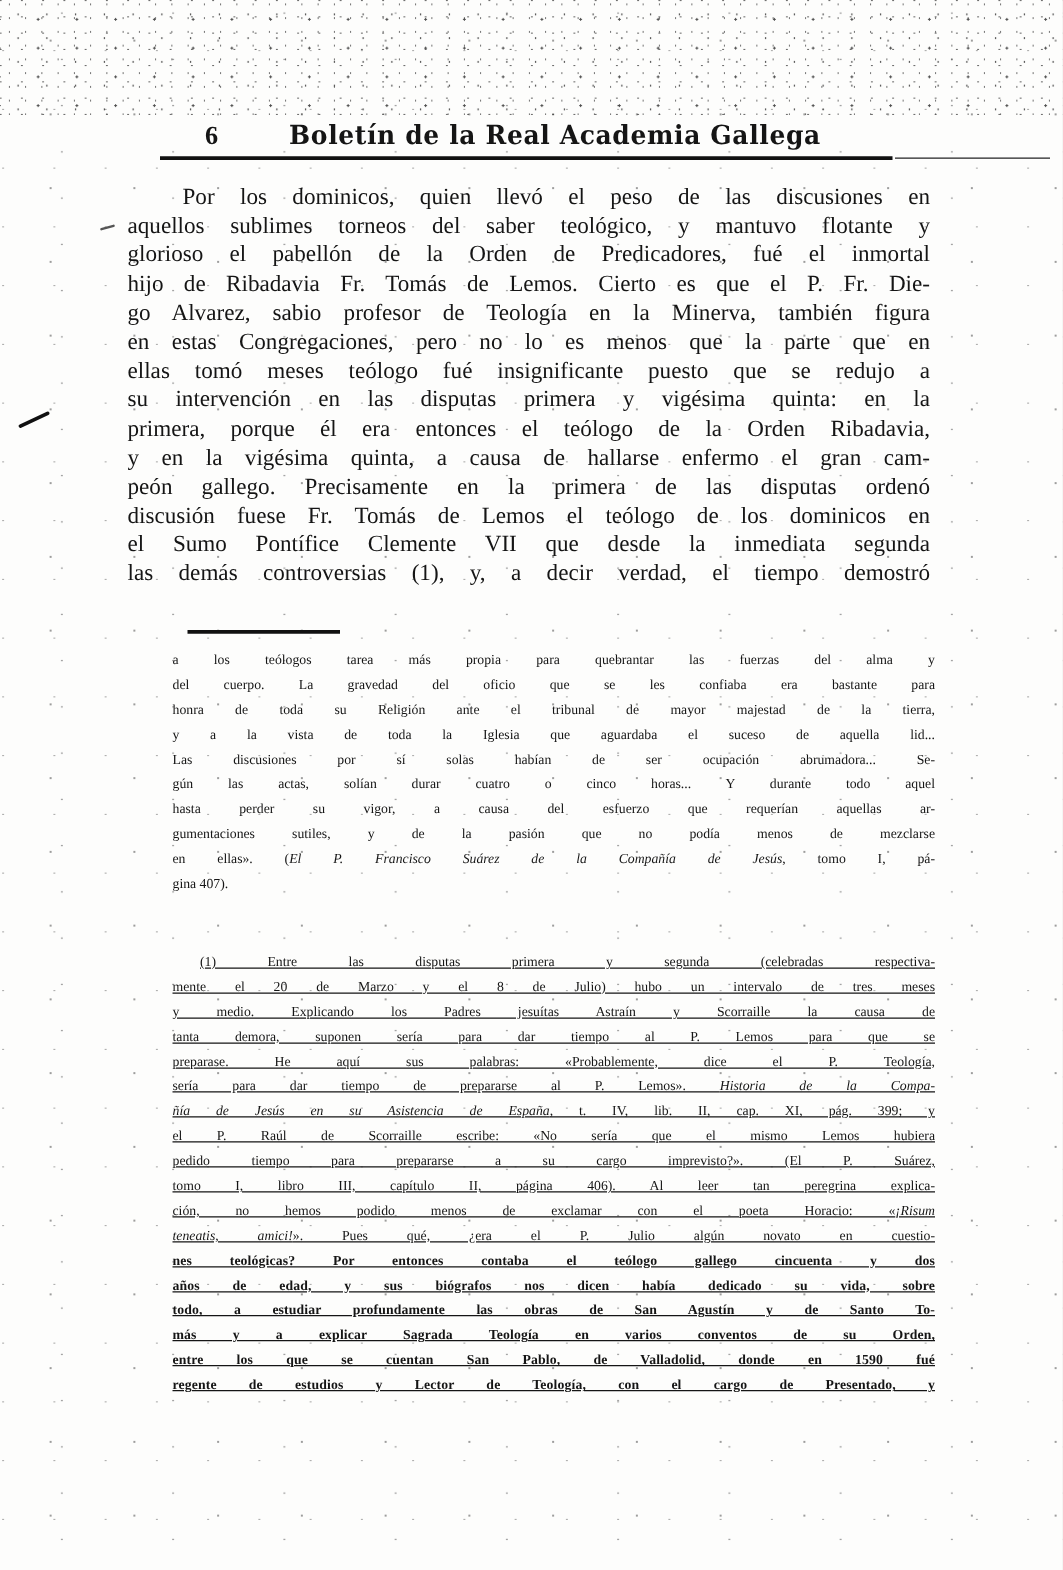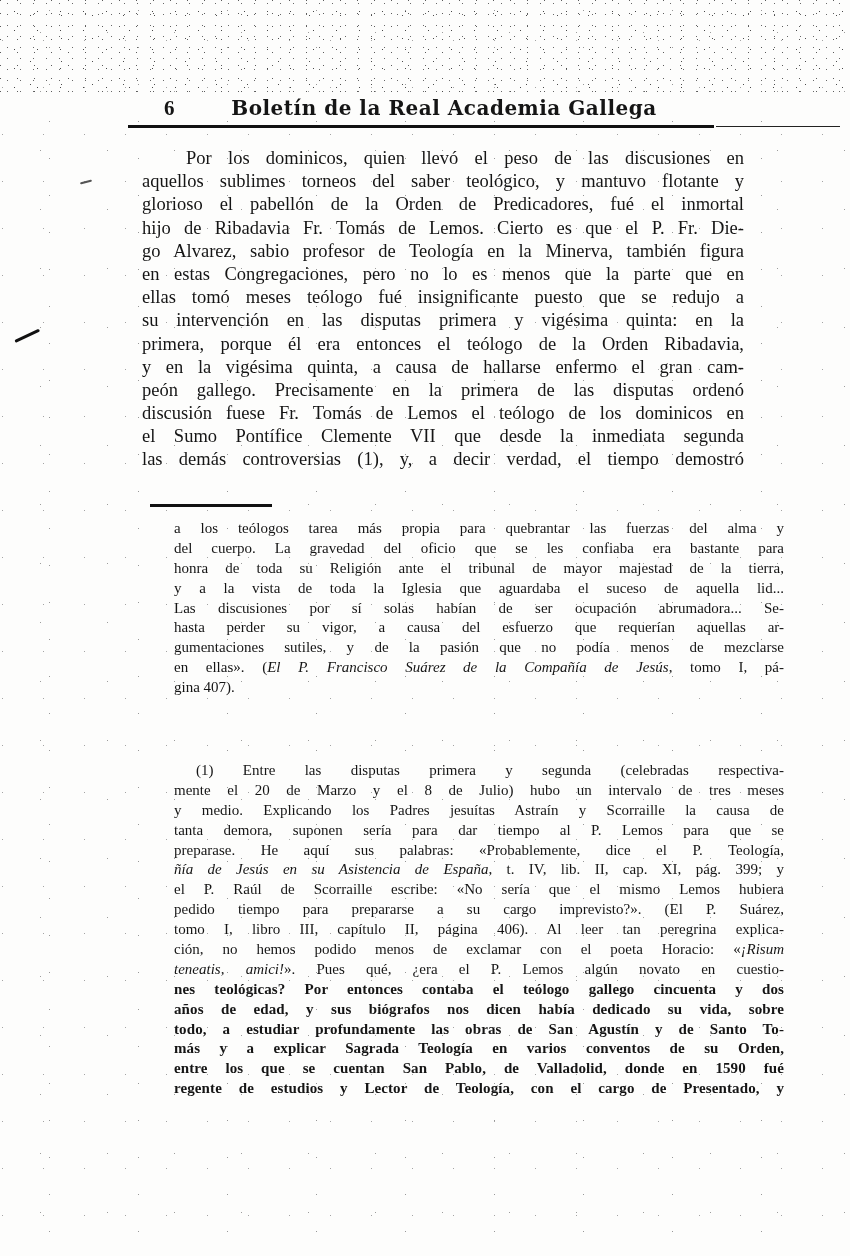--- a/index.html
+++ b/index.html
@@ -57,32 +57,32 @@
   .header-rule{position:absolute;top:124px;left:128px;width:712px;height:4px;display:flex;align-items:center;}
   .header-rule .thick{width:586px;height:3px;background:#111;}
   .header-rule .thin{flex:1;height:1px;background:#222;margin-left:2px;}
   
   .main-text{
     position:absolute;top:147px;left:102px;width:642px;
     font-size:18.5px;line-height:23.2px;
   }
   .main-text .line{
     text-align:justify;text-align-last:justify;
-    white-space:normal;height:23.2px;overflow:visible;margin-left:40px;
+    white-space:normal;height:23.2px;overflow:visible;
   }
   .main-text .line:first-child{text-indent:44px;}
   
   .fn-rule{position:absolute;top:504px;left:150px;width:122px;height:3px;background:#111;}
   
   .footnote{
     position:absolute;left:138px;width:610px;
-    font-size:15px;line-height:19.9px;margin-left:36px;
+    font-size:11px;line-height:19.9px;
   }
   .fn-cont{top:519px;}
-  .fn-note1{top:761px;}
+  .fn-note1{top:761px;text-decoration:underline;}
   .footnote .line{text-align:justify;text-align-last:justify;height:19.9px;}
   .footnote .line:last-child{text-align-last:left;}
   .footnote .line.force-just{text-align-last:justify !important;}
   .fn-note1 .line:first-child{text-indent:22px;}
   .it{font-style:italic;}
   .ink-bold{font-weight:bold;letter-spacing:0.1px;}
 </style>
 </head>
 <body>
 
@@ -120,38 +120,40 @@
     </div>
 
   <div class="fn-rule"></div>
 
   <div class="footnote fn-cont">
       <div class="line">a los teólogos tarea más propia para quebrantar las fuerzas del alma y</div>
       <div class="line">del cuerpo.  La gravedad del oficio que se les confiaba era bastante para</div>
       <div class="line">honra de toda su Religión ante el tribunal de mayor majestad de la tierra,</div>
       <div class="line">y a la vista de toda la Iglesia que aguardaba el suceso de aquella lid...</div>
       <div class="line">Las discusiones por sí solas habían de ser ocupación abrumadora... Se-</div>
+      <div class="line">gún las actas, solían durar cuatro o cinco horas... Y durante todo aquel</div>
       <div class="line">hasta perder su vigor, a causa del esfuerzo que requerían aquellas ar-</div>
       <div class="line">gumentaciones sutiles, y de la pasión que no podía menos de mezclarse</div>
       <div class="line"><span>en ellas». (</span><span class="it">El P. Francisco Suárez de la Compañía de Jesús</span><span>, tomo I, pá-</span></div>
       <div class="line">gina 407).</div>
     </div>
 
   <div class="footnote fn-note1">
       <div class="line">(1)   Entre las disputas primera y segunda (celebradas respectiva-</div>
       <div class="line">mente el 20 de Marzo y el 8 de Julio) hubo un intervalo de tres meses</div>
       <div class="line">y medio.  Explicando los Padres jesuítas Astraín y Scorraille la causa de</div>
       <div class="line">tanta demora, suponen sería para dar tiempo al P. Lemos para que se</div>
       <div class="line">preparase.  He aquí sus palabras:  «Probablemente, dice el P. Teología,</div>
+      <div class="line"><span>sería para dar tiempo de prepararse al P. Lemos». </span><span class="it">Historia de la Compa-</span></div>
       <div class="line"><span class="it">ñía de Jesús en su Asistencia de España</span><span>, t. IV, lib. II, cap. XI, pág. 399; y</span></div>
       <div class="line">el P. Raúl de Scorraille escribe: «No sería que el mismo Lemos hubiera</div>
       <div class="line">pedido tiempo para prepararse a su cargo imprevisto?». (El P. Suárez,</div>
       <div class="line">tomo I, libro III, capítulo II, página 406).  Al leer tan peregrina explica-</div>
       <div class="line"><span>ción, no hemos podido menos de exclamar con el poeta Horacio: «</span><span class="it">¡Risum</span></div>
-      <div class="line"><span class="it">teneatis, amici!</span><span>».  Pues qué, ¿era el P. Lemos algún novato en cuestio-</span></div>
+      <div class="line"><span class="it">teneatis, amici!</span><span>».  Pues qué, ¿era el P. Julio algún novato en cuestio-</span></div>
       <div class="line ink-bold"><span>nes teológicas? Por entonces contaba el teólogo gallego cincuenta y dos</span></div>
       <div class="line ink-bold"><span>años de edad, y sus biógrafos nos dicen había dedicado su vida, sobre</span></div>
       <div class="line ink-bold"><span>todo, a estudiar profundamente las obras de San Agustín y de Santo To-</span></div>
       <div class="line ink-bold"><span>más y a explicar Sagrada Teología en varios conventos de su Orden,</span></div>
       <div class="line ink-bold"><span>entre los que se cuentan San Pablo, de Valladolid, donde en 1590 fué</span></div>
       <div class="line ink-bold force-just"><span>regente de estudios y Lector de Teología, con el cargo de Presentado, y</span></div>
     </div>
 
 </div>
 

